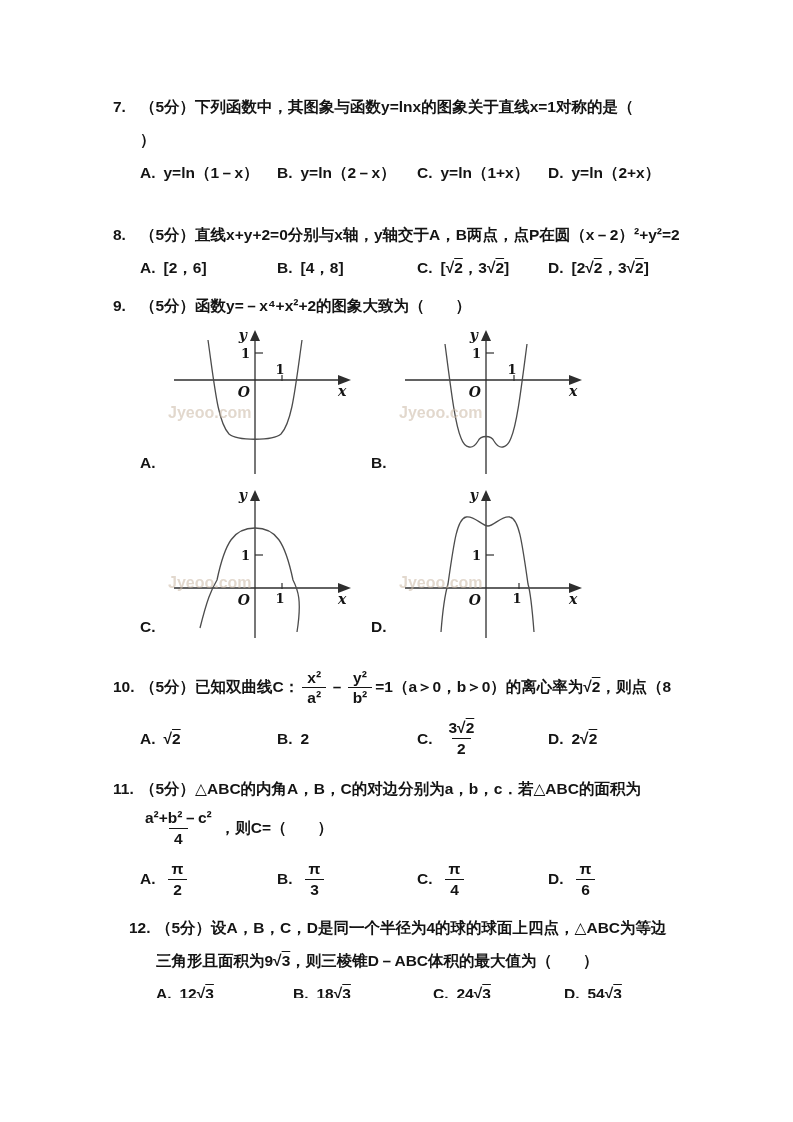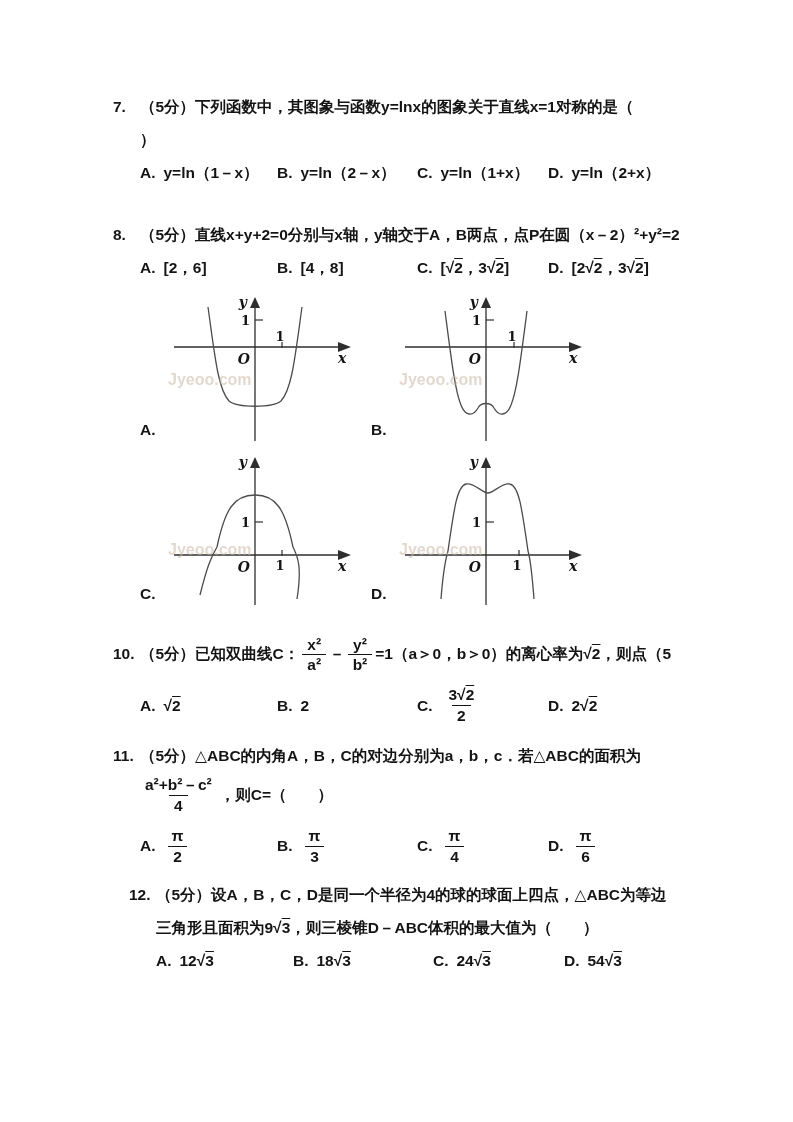--- a/index.html
+++ b/index.html
@@ -97,20 +97,21 @@
             <span><span>[</span><span class="sq"><span>√</span><span class="rad">2</span></span><span>，</span><span class="sq"><span>3√</span><span class="rad">2</span></span><span>]</span></span>
           </div>
         <div class="option">
             <span class="olabel">D.</span>
             <span><span>[</span><span class="sq"><span>2√</span><span class="rad">2</span></span><span>，</span><span class="sq"><span>3√</span><span class="rad">2</span></span><span>]</span></span>
           </div>
       </div>
     </div>
 
     <div class="question" style="margin-bottom:24px;">
+      <div class="qline"><span class="qnum">9.</span><span>（5分）函数y=－x⁴+x²+2的图象大致为（　　）</span></div>
       <div class="graph-area">
         <div class="graph-row">
           <div class="graph-cell">
             <span class="watermark wm-top">Jyeoo.com</span>
             <span class="glabel">A.</span>
             <svg width="185" height="148" viewBox="0 0 185 148">
               <line class="axis" x1="4" y1="52" x2="172" y2="52"></line>
                 <polygon class="arrow" points="181,52 168,47 168,57"></polygon>
               <line class="axis" x1="85" y1="10" x2="85" y2="146"></line>
                 <polygon class="arrow" points="85,2 80,13 90,13"></polygon>
@@ -184,21 +185,21 @@
       </div>
     </div>
 
     <div class="question" style="margin-bottom:16px;">
       <div class="qline" style="line-height:46px;margin-bottom:4px;"><span class="qnum">10.</span><span>（5分）已知双曲线C：</span><span class="frac">
             <span class="fnum">x²</span>
             <span class="fden">a²</span>
           </span><span>－</span><span class="frac">
             <span class="fnum">y²</span>
             <span class="fden">b²</span>
-          </span><span>=1（a＞0，b＞0）的离心率为</span><span class="sq"><span>√</span><span class="rad">2</span></span><span>，则点（5</span></div>
+          </span><span>=1（a＞0，b＞0）的离心率为</span><span class="sq"><span>√</span><span class="rad">2</span></span><span>，则点（8</span></div>
       <div class="options" style="align-items:center;">
         <div class="option">
             <span class="olabel">A.</span>
             <span class="sq"><span>√</span><span class="rad">2</span></span>
           </div>
         <div class="option">
             <span class="olabel">B.</span>
             <span>2</span>
           </div>
         <div class="option">

